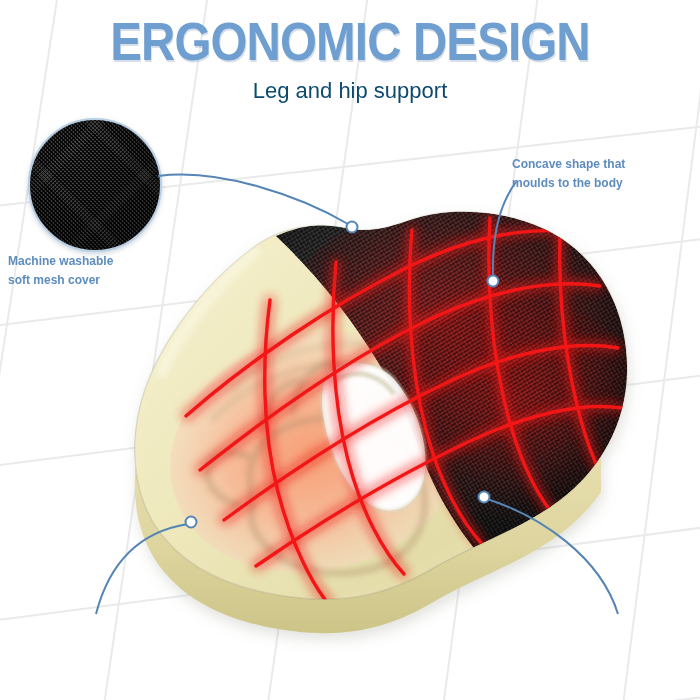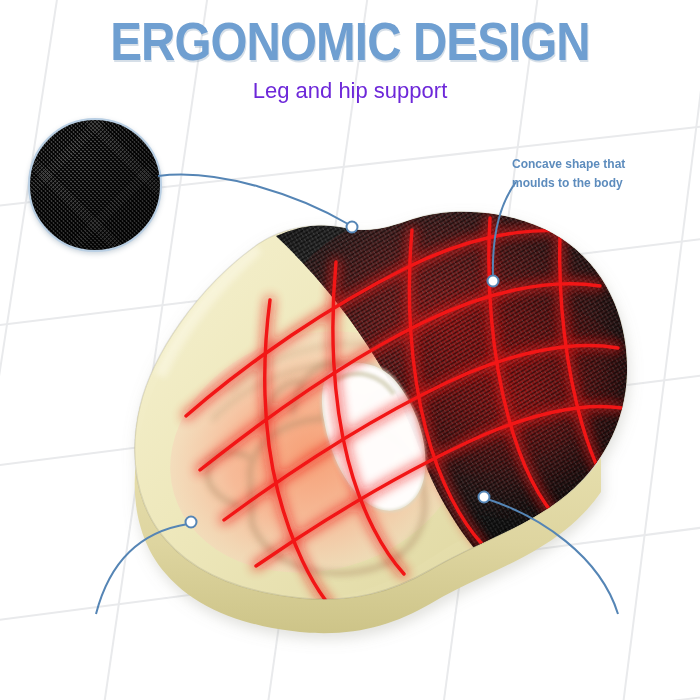--- a/index.html
+++ b/index.html
@@ -43,21 +43,21 @@
     white-space: nowrap;
   }
   .subtitle {
     position: absolute;
     top: 78px;
     left: 0;
     width: 700px;
     text-align: center;
     font-size: 22px;
     line-height: 26px;
-    color: #6d28d9;
+    color: #0c4a6e;
     white-space: nowrap;
   }
 
   
   .mesh-circle {
     position: absolute;
     left: 28px;
     top: 118px;
     width: 130px;
     height: 130px;
@@ -365,19 +365,21 @@
       <path d="M 487 499 C 540 516, 600 556, 618 614"></path>
     </g>
     <g fill="#ffffff" stroke="#5585b5" stroke-width="2">
       <circle cx="352" cy="227" r="5.5"></circle>
       <circle cx="493" cy="281" r="5.5"></circle>
       <circle cx="191" cy="522" r="5.5"></circle>
       <circle cx="484" cy="497" r="5.5"></circle>
     </g>
   </svg>
 
+  <div class="callout tl">Machine washable
+soft mesh cover</div>
 
   <div class="callout tr">Concave shape that
 moulds to the body</div>
 
 
 
 </div>
 
 </body></html>

